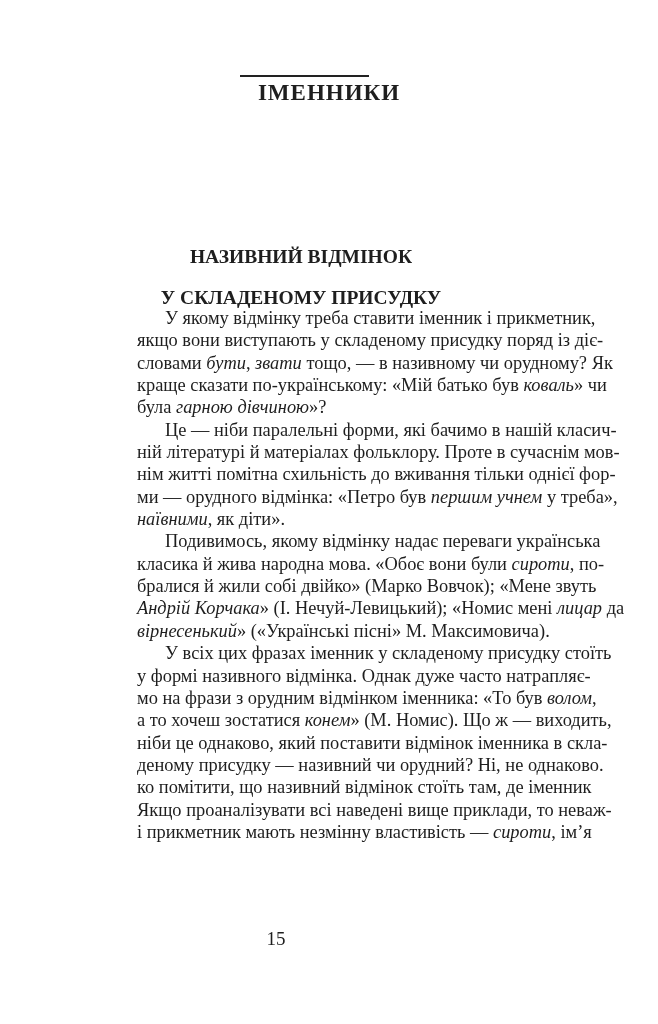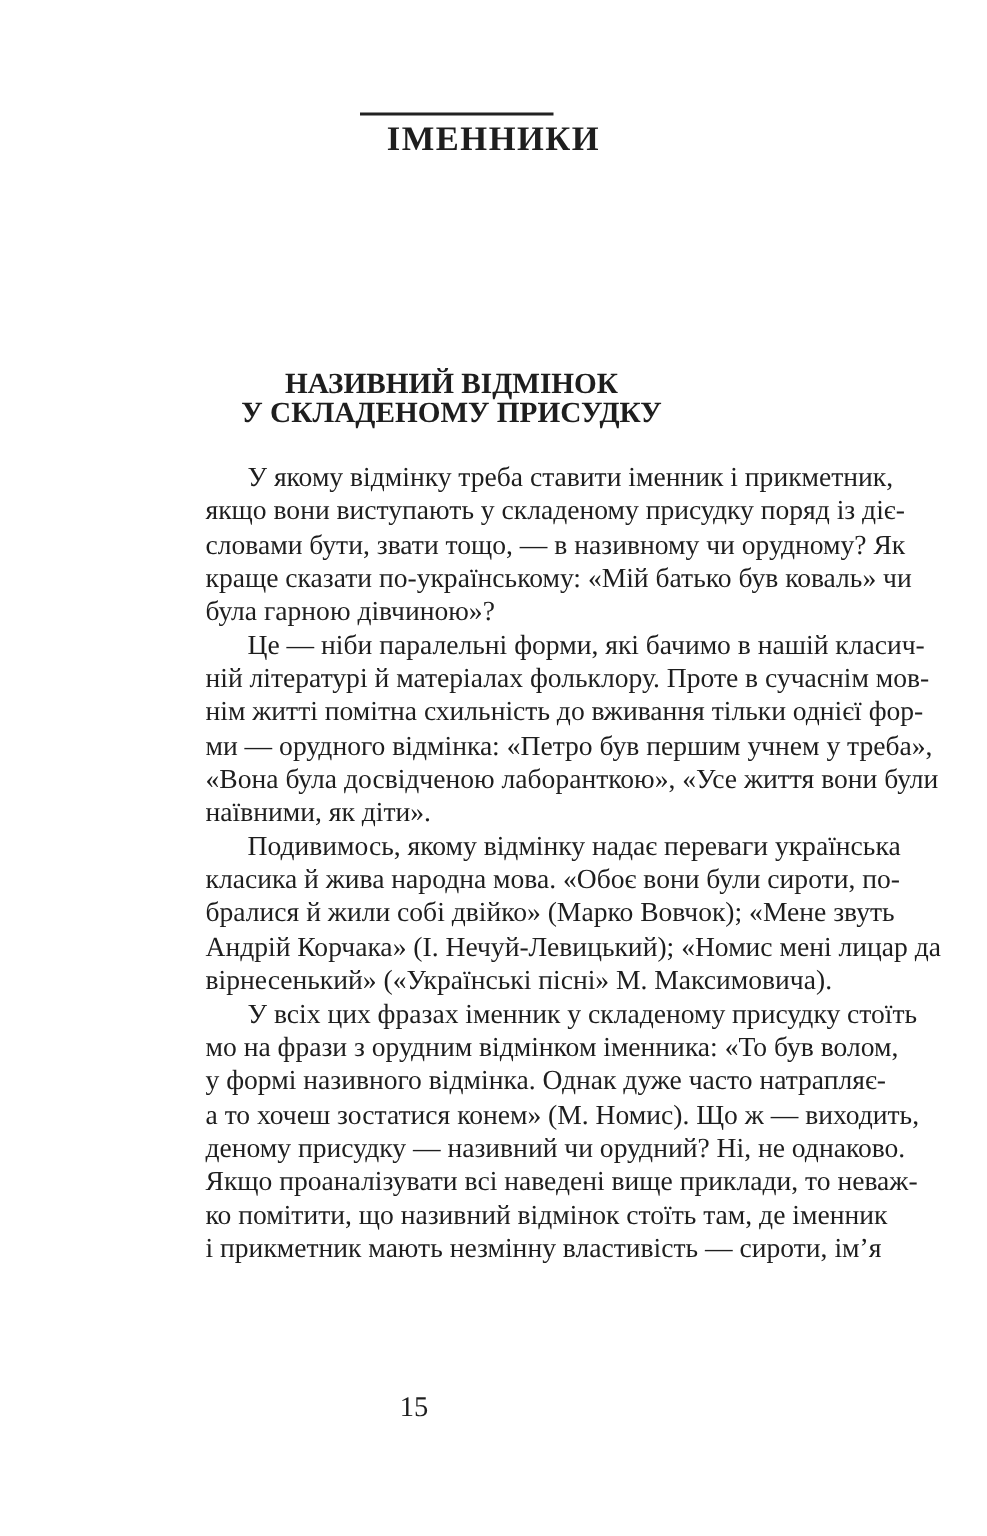--- a/index.html
+++ b/index.html
@@ -1,57 +1,57 @@
 <!DOCTYPE html>
 <html><head>
 <meta charset="utf-8">
 <style>
   html, body { margin: 0; padding: 0; background: #ffffff; }
   body { width: 658px; height: 1024px; position: relative; overflow: hidden; color: #1e1e1e; font-family: "Liberation Serif", "DejaVu Serif", serif; }
   .rule { position: absolute; left: 240px; top: 75px; width: 129px; height: 2px; background: #222; }
   .chapter { position: absolute; left: 0; width: 658px; top: 80px; text-align: center; font-size: 23px; font-weight: bold; letter-spacing: 1px; }
   .heading { position: absolute; left: 0; width: 602px; text-align: center; font-size: 19.5px; font-weight: bold; line-height: 27px; }
   .h1 { top: 243px; }
-  .h2 { top: 262px; }
+  .h2 { top: 284px; }
   .body { position: absolute; left: 112px; top: 307px; width: 435px; font-size: 18.4px; line-height: 22.35px; margin-left: 25px; }
   .line { display: block; text-align: justify; text-align-last: justify; height: 22.35px; white-space: nowrap; overflow: visible; }
   .line.last { text-align-last: left; }
   .line.indent { padding-left: 28px; }
   .seg { }
-  .it { }
+  .it { font-style: italic; }
   .pagenum { position: absolute; left: 0; width: 552px; top: 928px; text-align: center; font-size: 19px; }
 </style>
 </head>
 <body>
 
 <div class="rule"></div>
 <div class="chapter">ІМЕННИКИ</div>
 <div class="heading h1">НАЗИВНИЙ ВІДМІНОК</div>
 <div class="heading h2">У СКЛАДЕНОМУ ПРИСУДКУ</div>
 
 <div class="body" id="body-text">
     <span class="line indent"><span class="seg">У якому відмінку треба ставити іменник і прикметник,</span></span>
     <span class="line"><span class="seg">якщо вони виступають у складеному присудку поряд із діє-</span></span>
     <span class="line"><span class="seg">словами </span><span class="seg it">бути</span><span class="seg">, </span><span class="seg it">звати</span><span class="seg"> тощо, — в називному чи орудному? Як</span></span>
     <span class="line"><span class="seg">краще сказати по-українському: «Мій батько був </span><span class="seg it">коваль</span><span class="seg">» чи</span></span>
     <span class="line last"><span class="seg">була </span><span class="seg it">гарною дівчиною</span><span class="seg">»?</span></span>
     <span class="line indent"><span class="seg">Це — ніби паралельні форми, які бачимо в нашій класич-</span></span>
     <span class="line"><span class="seg">ній літературі й матеріалах фольклору. Проте в сучаснім мов-</span></span>
     <span class="line"><span class="seg">нім житті помітна схильність до вживання тільки однієї фор-</span></span>
     <span class="line"><span class="seg">ми — орудного відмінка: «Петро був </span><span class="seg it">першим учнем</span><span class="seg"> у треба»,</span></span>
-    <span class="line"><span class="seg">«Вона була </span><span class="seg it">досвідченою лаборанткою</span><span class="seg">», «Усе життя вони були</span></span>
     <span class="line last"><span class="seg it">наївними</span><span class="seg">, як діти».</span></span>
     <span class="line indent"><span class="seg">Подивимось, якому відмінку надає переваги українська</span></span>
     <span class="line"><span class="seg">класика й жива народна мова. «Обоє вони були </span><span class="seg it">сироти</span><span class="seg">, по-</span></span>
     <span class="line"><span class="seg">бралися й жили собі двійко» (Марко Вовчок); «Мене звуть</span></span>
     <span class="line"><span class="seg it">Андрій Корчака</span><span class="seg">» (І. Нечуй-Левицький); «Номис мені </span><span class="seg it">лицар</span><span class="seg"> да</span></span>
     <span class="line last"><span class="seg it">вірнесенький</span><span class="seg">» («Українські пісні» М. Максимовича).</span></span>
     <span class="line indent"><span class="seg">У всіх цих фразах іменник у складеному присудку стоїть</span></span>
+    <span class="line"><span class="seg">у формі називного відмінка. Однак дуже часто натрапляє-</span></span>
     <span class="line"><span class="seg">мо на фрази з орудним відмінком іменника: «То був </span><span class="seg it">волом</span><span class="seg">,</span></span>
-    <span class="line"><span class="seg">у формі називного відмінка. Однак дуже часто натрапляє-</span></span>
     <span class="line"><span class="seg">а то хочеш зостатися </span><span class="seg it">конем</span><span class="seg">» (М. Номис). Що ж — виходить,</span></span>
+    <span class="line"><span class="seg">ніби це однаково, який поставити відмінок іменника в скла-</span></span>
     <span class="line"><span class="seg">деному присудку — називний чи орудний? Ні, не однаково.</span></span>
+    <span class="line"><span class="seg">ко помітити, що називний відмінок стоїть там, де іменник</span></span>
     <span class="line"><span class="seg">Якщо проаналізувати всі наведені вище приклади, то неваж-</span></span>
-    <span class="line"><span class="seg">ко помітити, що називний відмінок стоїть там, де іменник</span></span>
     <span class="line"><span class="seg">і прикметник мають незмінну властивість — </span><span class="seg it">сироти</span><span class="seg">, ім’я</span></span>
   </div>
 
 <div class="pagenum">15</div>
 
 </body></html>

